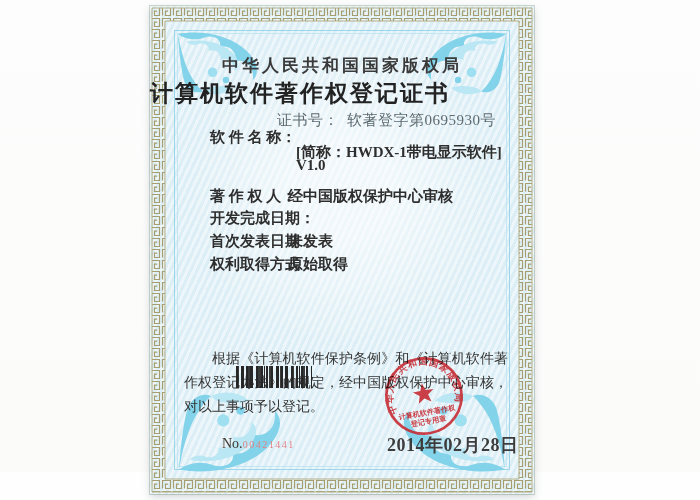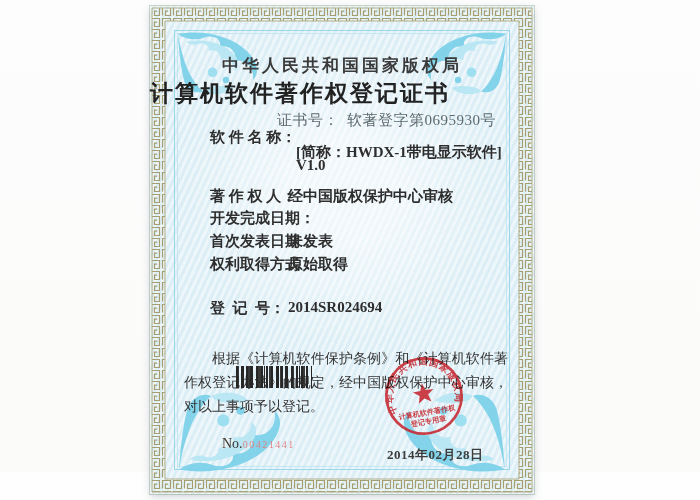--- a/index.html
+++ b/index.html
@@ -44,21 +44,21 @@
     font-size:14px;line-height:24px;text-indent:2em;color:#333;text-align:justify;}
   
   .barcode{position:absolute;left:86px;top:360px;width:76px;height:22px;
     background:
       repeating-linear-gradient(90deg,#262626 0 2px,transparent 2px 5px),
       repeating-linear-gradient(90deg,#262626 0 1px,transparent 1px 7px),
       repeating-linear-gradient(90deg,rgba(38,38,38,.9) 0 3px,transparent 3px 11px);
   }
   .serial{position:absolute;left:72px;top:430px;font-size:14px;color:#3d352c;}
   .serial .num{color:#e08186;font-size:10px;letter-spacing:1.5px;}
-  .issue-date{position:absolute;left:237px;top:427px;font-size:13px;letter-spacing:.5px;color:#3c3c3c;font-weight:bold;margin-top:13px;}
+  .issue-date{position:absolute;left:237px;top:427px;font-size:18px;letter-spacing:.5px;color:#3c3c3c;font-weight:bold;}
   
   .seal{position:absolute;left:233px;top:349px;width:82px;height:82px;z-index:5;
     transform:rotate(-10deg);opacity:.88;mix-blend-mode:multiply;}
   .seal text{font-family:"Liberation Serif","DejaVu Serif",serif;font-weight:bold;fill:#c6262e;}
   .hidden-defs{position:absolute;width:0;height:0;overflow:hidden;}
 </style>
 </head>
 <body>
 
 <div class="stage">
@@ -134,24 +134,20 @@
         <span class="lbl">首次发表日期：</span>
         <span class="val">未发表</span>
       </div>
 
       <div class="row" style="top:249px">
         <span class="lbl">权利取得方式：</span>
         <span class="val">原始取得</span>
       </div>
 
 
-      <div class="row" style="top:293px">
-        <span class="lbl">登  记  号：</span>
-        <span class="val">2014SR024694</span>
-      </div>
 
       <p class="statement">根据《计算机软件保护条例》和《计算机软件著作权登记办法》的规定，经中国版权保护中心审核，对以上事项予以登记。</p>
 
       <div class="barcode"></div>
 
       <div class="serial">
         <span>No.</span><span class="num">00421441</span>
       </div>
 
       <div class="issue-date">2014年02月28日</div>

